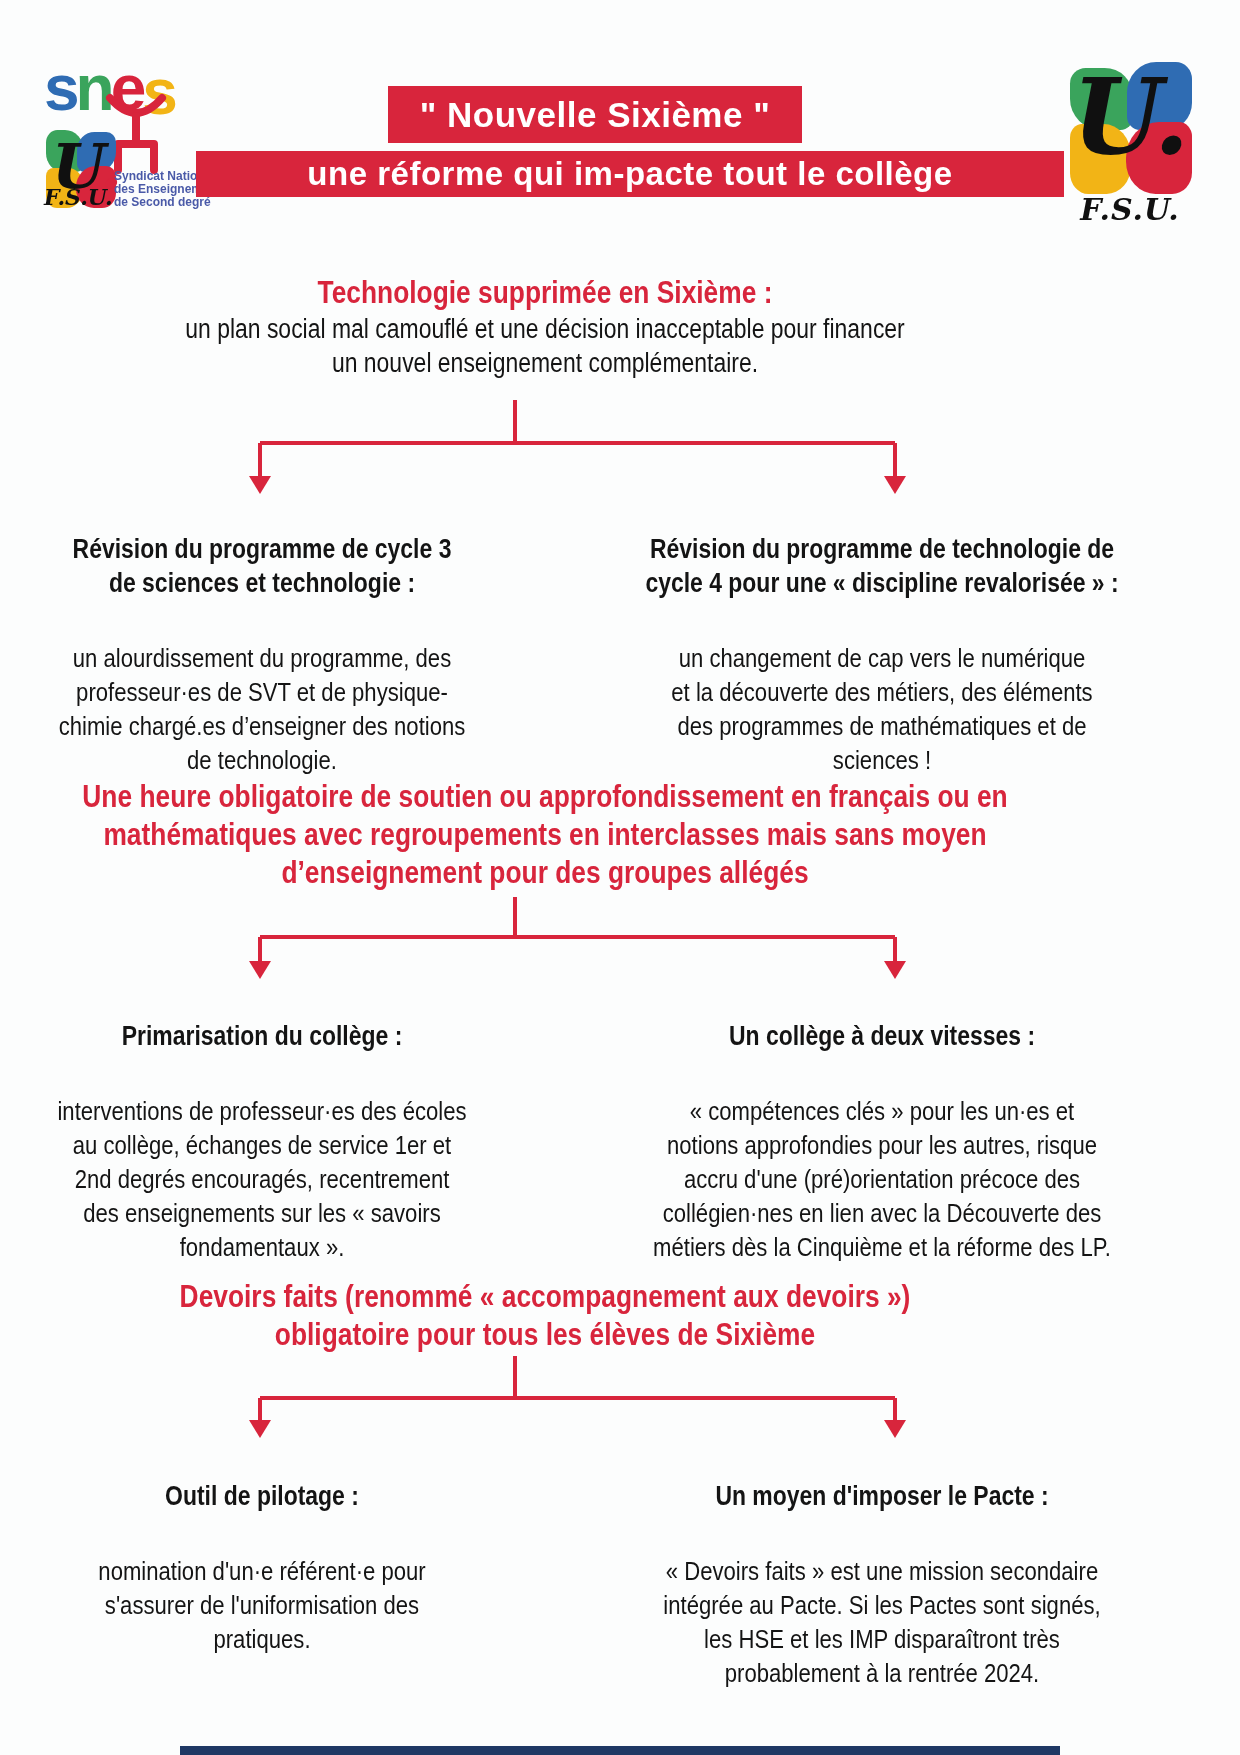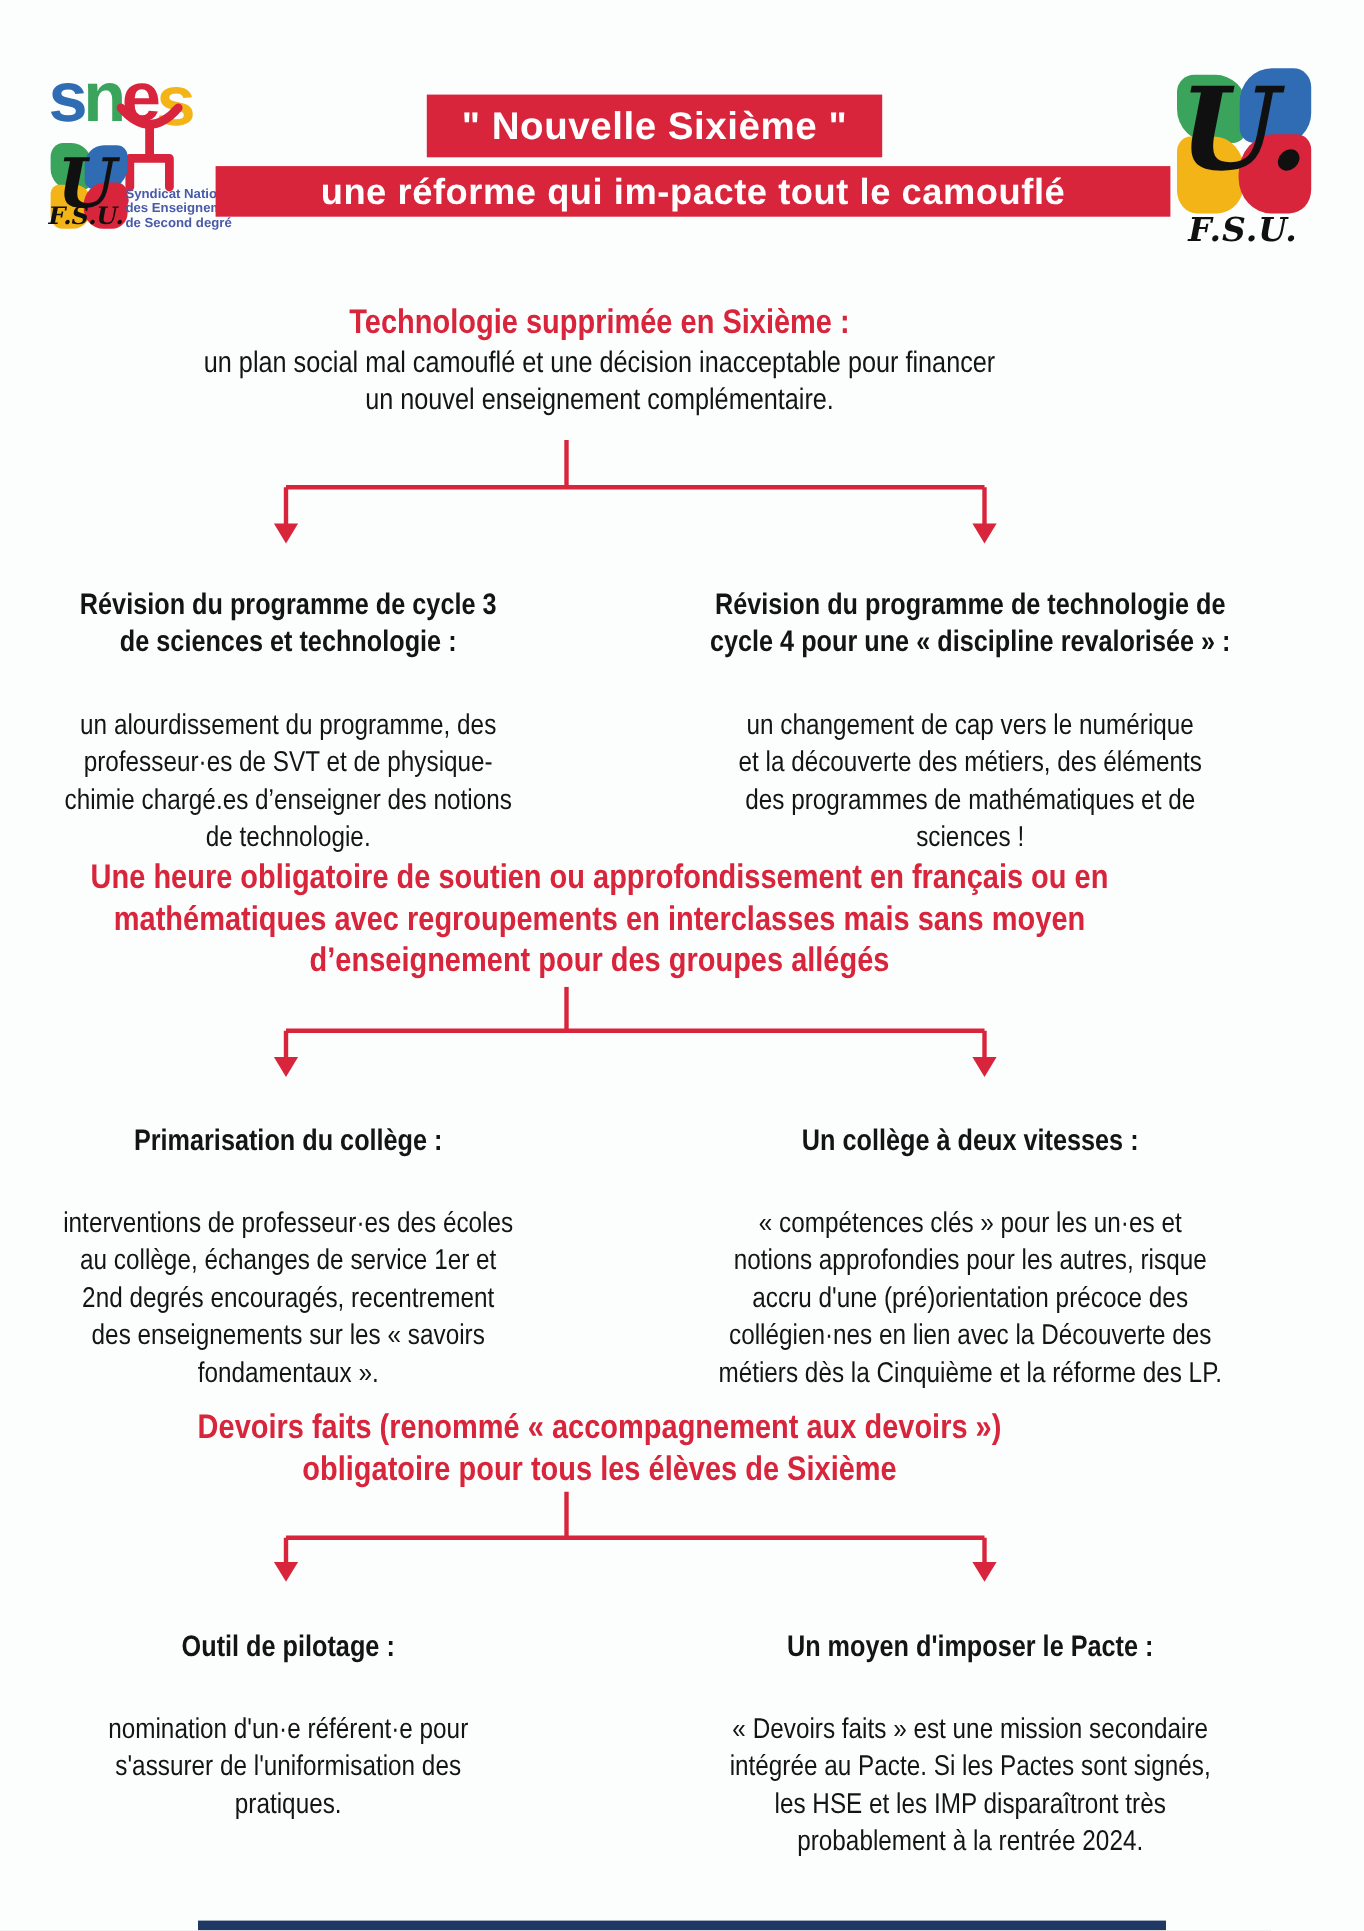--- a/index.html
+++ b/index.html
@@ -104,21 +104,21 @@
     <div class="patch p-yellow"></div>
     <div class="patch p-red"></div>
   </div>
   <div class="abs" id="snes-u"><span>U</span><span class="dot">.</span></div>
   <div class="abs" id="snes-fsu">F.S.U.</div>
   <div class="abs" id="snes-tagline">Syndicat National
 des Enseignements
 de Second degré</div>
 
   <div class="abs redbox" id="banner1">" Nouvelle Sixième "</div>
-  <div class="abs redbox" id="banner2">une réforme qui im-pacte tout le camouflé</div>
+  <div class="abs redbox" id="banner2">une réforme qui im-pacte tout le collège</div>
 
   <div class="abs mosaic" id="fsu-mosaic">
     <div class="patch p-green"></div>
     <div class="patch p-blue"></div>
     <div class="patch p-yellow"></div>
     <div class="patch p-red"></div>
   </div>
   <div class="abs" id="fsu-u">U.</div>
   <div class="abs" id="fsu-label">F.S.U.</div>
 

